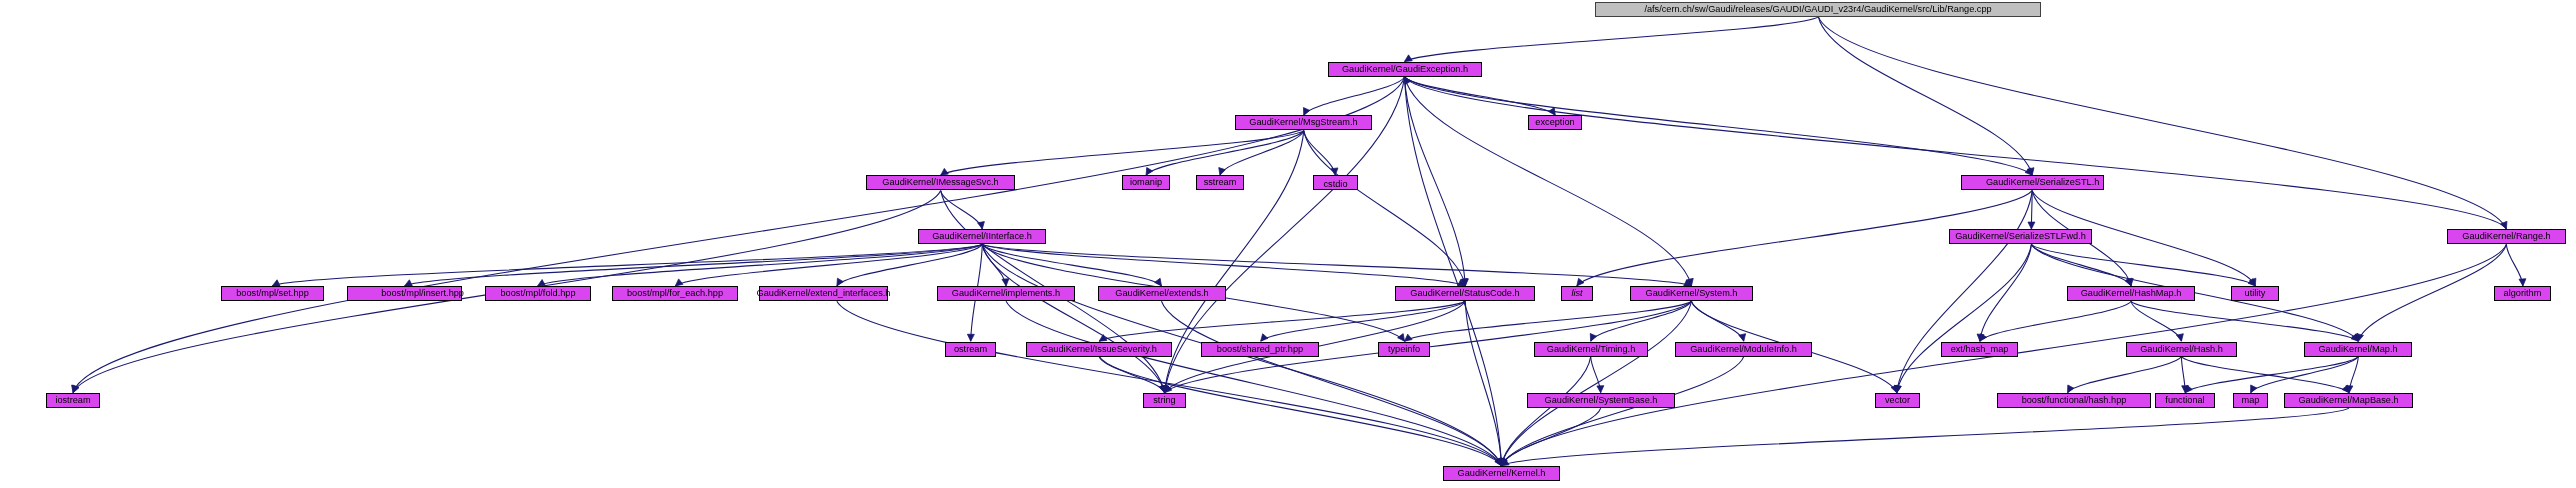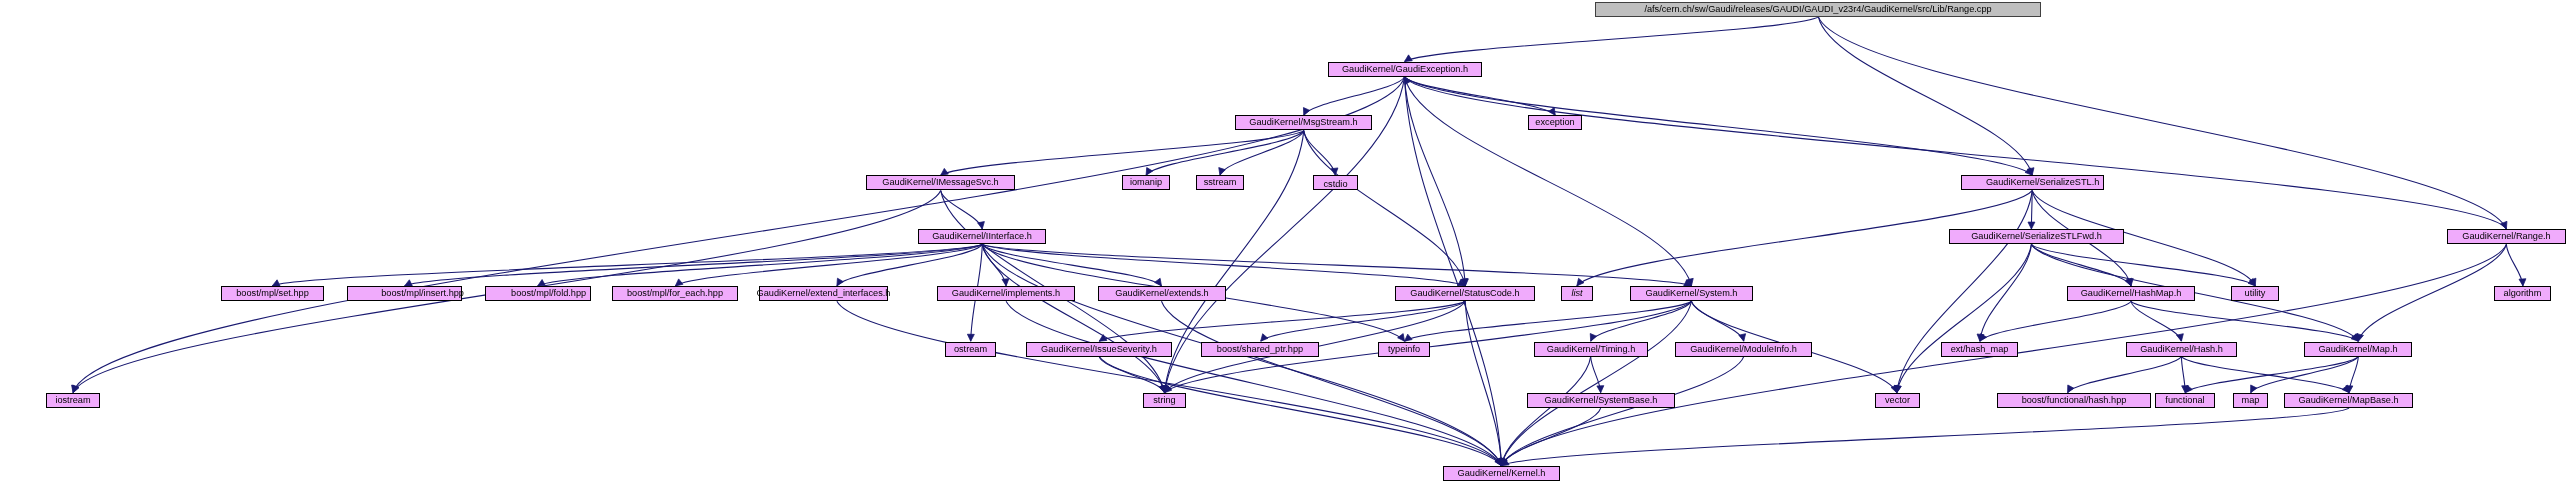--- a/index.html
+++ b/index.html
@@ -1,19 +1,19 @@
 <!DOCTYPE html>
 <html style="font-size:12.3px"><head>
 <meta charset="utf-8">
 <style>
   html,body{margin:0;padding:0;background:#ffffff;}
   #canvas{position:relative;width:2576px;height:488px;background:#ffffff;
           font-family:"Liberation Sans","DejaVu Sans",sans-serif;}
   .node{position:absolute;box-sizing:border-box;border:0.8px solid #000000;
-        background:#f0abfc;color:#000000;font-size:9.2px;line-height:1;
+        background:#d946ef;color:#000000;font-size:9.2px;line-height:1;
         display:flex;align-items:center;justify-content:center;
         white-space:nowrap;padding:0 3.8px;height:15.4px;}
   .node.root{background:#bfbfbf;border:0.8px solid #404040;}
   .node .lbl{display:block;}
   svg#edges{position:absolute;left:0;top:0;width:2576px;height:488px;
             overflow:visible;pointer-events:none;}
   svg#edges path{fill:none;stroke:#191970;stroke-width:1.4;}
   svg#edges polygon{fill:#191970;stroke:#191970;stroke-width:1;}
 </style>
 </head>
@@ -198,33 +198,33 @@
       </div>
       <div class="node" style="left: 1196px; top: 175px; width: 48px;">
         <span class="lbl">sstream</span>
       </div>
       <div class="node" style="left: 1313px; top: 175px; width: 45px; align-items: flex-end;">
         <span class="lbl">cstdio</span>
       </div>
       <div class="node" style="left: 918px; top: 229px; width: 128px;">
         <span class="lbl">GaudiKernel/IInterface.h</span>
       </div>
-      <div class="node" style="left: 1949px; top: 229px; width: 175px;">
+      <div class="node" style="left: 1949px; top: 229px; width: 143px;">
         <span class="lbl">GaudiKernel/SerializeSTLFwd.h</span>
       </div>
       <div class="node" style="left: 2447px; top: 229px; width: 119px;">
         <span class="lbl">GaudiKernel/Range.h</span>
       </div>
       <div class="node" style="left: 221px; top: 286px; width: 103px;">
         <span class="lbl">boost/mpl/set.hpp</span>
       </div>
       <div class="node" style="left: 347px; top: 286px; width: 115px; padding-left: 40px;">
         <span class="lbl">boost/mpl/insert.hpp</span>
       </div>
-      <div class="node" style="left: 485px; top: 286px; width: 106px; justify-content: flex-end;">
+      <div class="node" style="left: 485px; top: 286px; width: 106px;">
         <span class="lbl">boost/mpl/fold.hpp</span>
       </div>
       <div class="node" style="left: 612px; top: 286px; width: 126px;">
         <span class="lbl">boost/mpl/for_each.hpp</span>
       </div>
       <div class="node" style="left: 759px; top: 286px; width: 129px;">
         <span class="lbl">GaudiKernel/extend_interfaces.h</span>
       </div>
       <div class="node" style="left: 937px; top: 286px; width: 138px;">
         <span class="lbl">GaudiKernel/implements.h</span>

